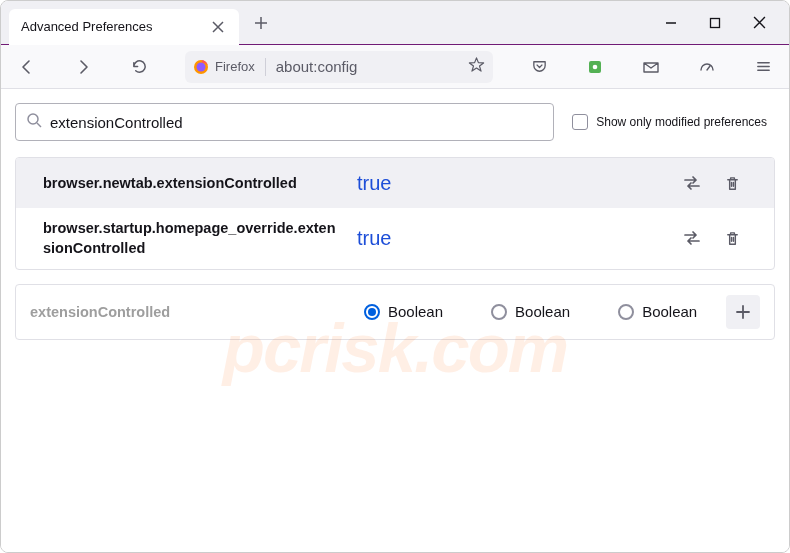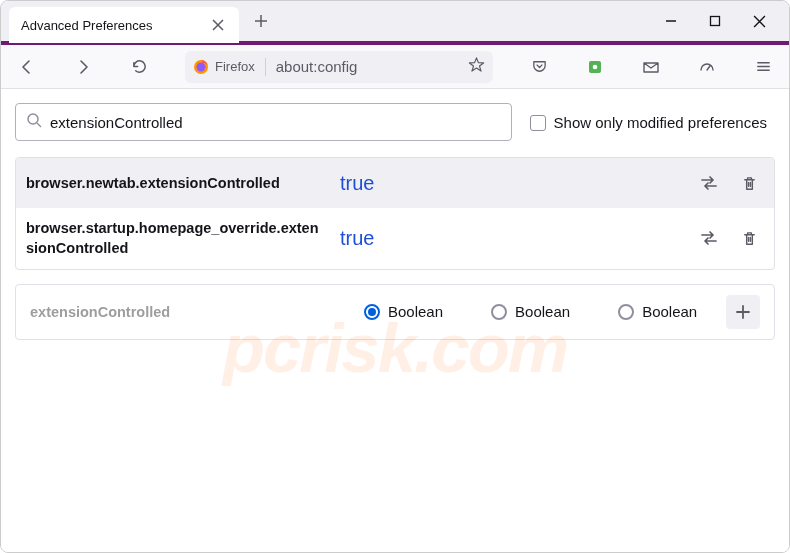--- a/index.html
+++ b/index.html
@@ -1,20 +1,20 @@
 <!DOCTYPE html>
 <html><head>
 <meta charset="utf-8">
 <style>
 * { margin: 0; padding: 0; box-sizing: border-box; font-family: -apple-system, BlinkMacSystemFont, "Segoe UI", Arial, sans-serif; }
 body { width: 790px; height: 553px; background: #fff; overflow: hidden; position: relative; }
 
 .window { width: 100%; height: 100%; border: 1px solid #ccc; border-radius: 8px; overflow: hidden; display: flex; flex-direction: column; background: #fff; }
 
-.titlebar { height: 44px; display: flex; align-items: center; background: #f0f0f4; border-bottom: 4px solid #701a75; padding-left: 8px; }
+.titlebar { height: 44px; display: flex; align-items: center; background: #f0f0f4; border-bottom: 1px solid #701a75; padding-left: 8px; }
 .tab { display: flex; align-items: center; background: #fff; border-radius: 6px 6px 0 0; height: 36px; padding: 0 12px; margin-top: 8px; gap: 8px; min-width: 230px; }
 .tab-title { font-size: 13px; color: #15141a; flex: 1; }
 .tab-close { width: 18px; height: 18px; display: flex; align-items: center; justify-content: center; color: #5b5b66; cursor: pointer; }
 .newtab-btn { width: 28px; height: 28px; display: flex; align-items: center; justify-content: center; margin-left: 8px; color: #5b5b66; cursor: pointer; }
 .titlebar-spacer { flex: 1; }
 .win-controls { display: flex; gap: 24px; padding-right: 20px; align-items: center; }
 .win-btn { width: 20px; height: 20px; display: flex; align-items: center; justify-content: center; color: #15141a; cursor: pointer; }
 
 .toolbar { height: 44px; display: flex; align-items: center; padding: 0 10px; gap: 24px; background: #f9f9fb; border-bottom: 1px solid #e0e0e6; }
 .tb-btn { width: 32px; height: 32px; display: flex; align-items: center; justify-content: center; color: #5b5b66; cursor: pointer; border-radius: 4px; }
@@ -24,25 +24,25 @@
 .urlbar-text { font-size: 15px; color: #5b5b66; flex: 1; }
 .urlbar-star { color: #5b5b66; }
 .ff-icon { width: 16px; height: 16px; }
 
 .content { flex: 1; padding: 14px 14px; background: #fff; position: relative; }
 
 .search-row { display: flex; align-items: center; gap: 18px; margin-bottom: 16px; }
 .search-box { flex: 1; height: 38px; border: 1px solid #b1b1b9; border-radius: 4px; display: flex; align-items: center; padding: 0 10px; gap: 8px; }
 .search-icon { color: #8f8f9d; }
 .search-input { border: none; outline: none; font-size: 15px; flex: 1; color: #15141a; background: transparent; }
-.checkbox-wrap { display: flex; align-items: flex-end; gap: 8px; font-size: 15px; color: #15141a; padding-right: 8px; }
+.checkbox-wrap { display: flex; align-items: center; gap: 8px; font-size: 12px; color: #15141a; padding-right: 8px; }
 .checkbox { width: 16px; height: 16px; border: 1px solid #8f8f9d; border-radius: 3px; }
 
 .pref-list { border: 1px solid #e0e0e6; border-radius: 4px; overflow: hidden; }
-.pref-row { display: flex; align-items: center; padding: 10px 10px; gap: 14px; }
+.pref-row { display: flex; align-items: center; padding: 10px 27px; gap: 14px; }
 .pref-row.striped { background: #f0f0f4; }
 .pref-name { font-size: 14.5px; font-weight: 700; color: #15141a; width: 300px; word-break: break-all; line-height: 1.4; }
 .pref-value { font-size: 20px; font-weight: 400; color: #1d4ed8; flex: 1; }
 .pref-actions { display: flex; gap: 10px; }
 .icon-btn { width: 30px; height: 30px; display: flex; align-items: center; justify-content: center; border-radius: 4px; cursor: pointer; color: #5b5b66; }
 
 .new-row-wrap { border: 1px solid #e0e0e6; border-radius: 4px; margin-top: 14px; }
 .new-row { display: flex; align-items: center; padding: 10px 14px; gap: 14px; }
 .new-name { font-size: 14.5px; font-weight: 700; color: #9e9e9e; width: 300px; }
 .type-options { display: flex; gap: 28px; flex: 1; align-items: center; }

